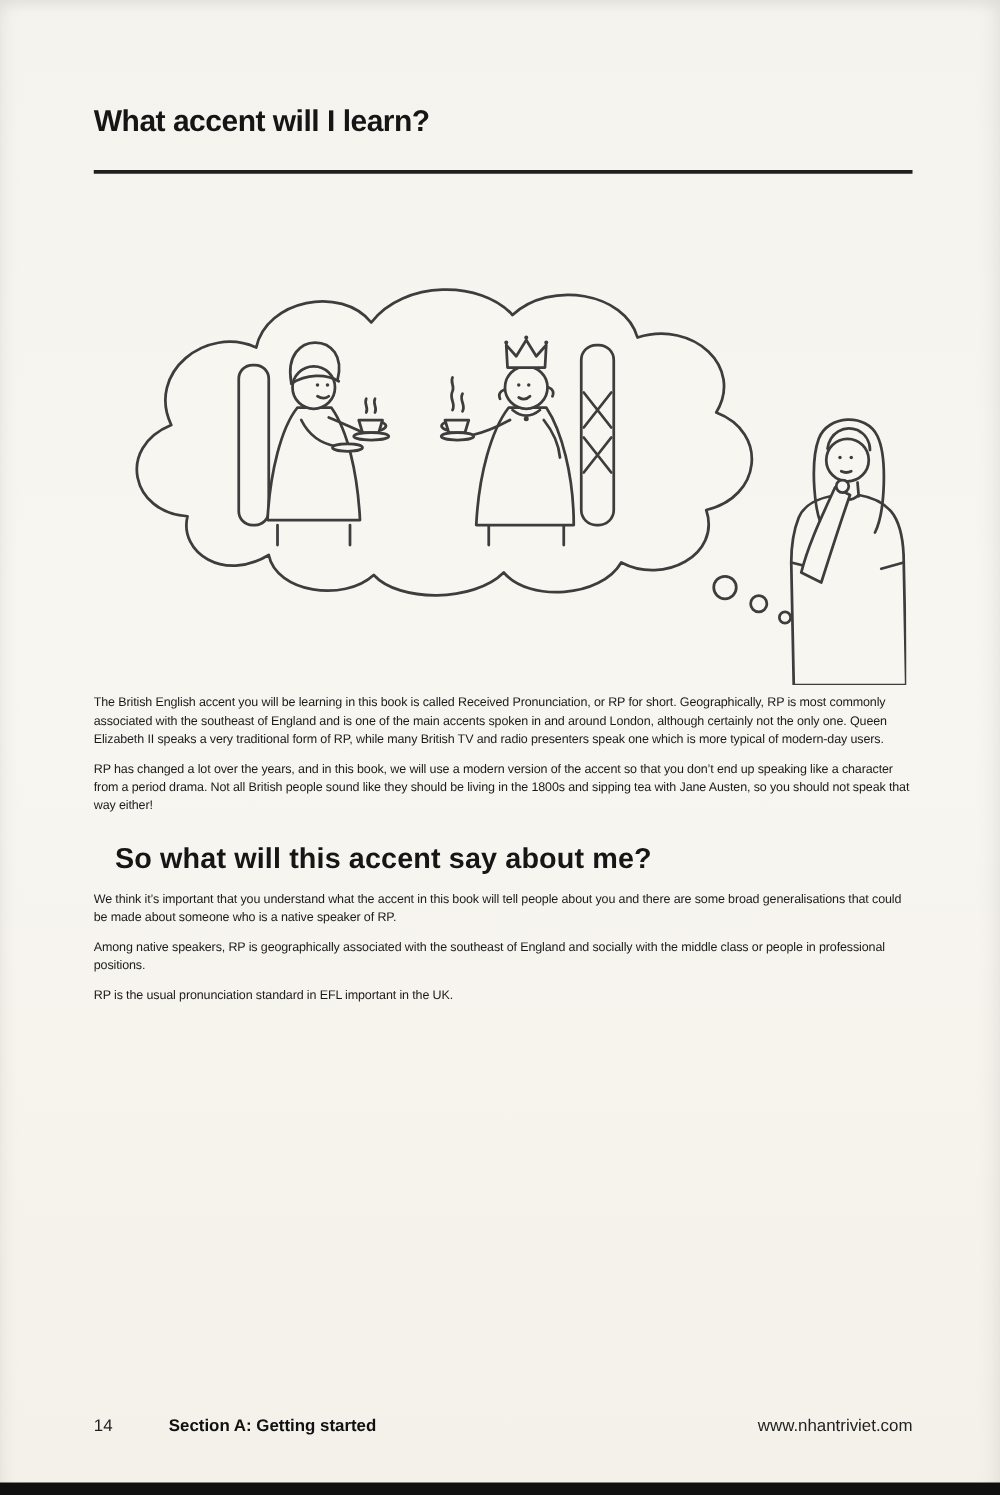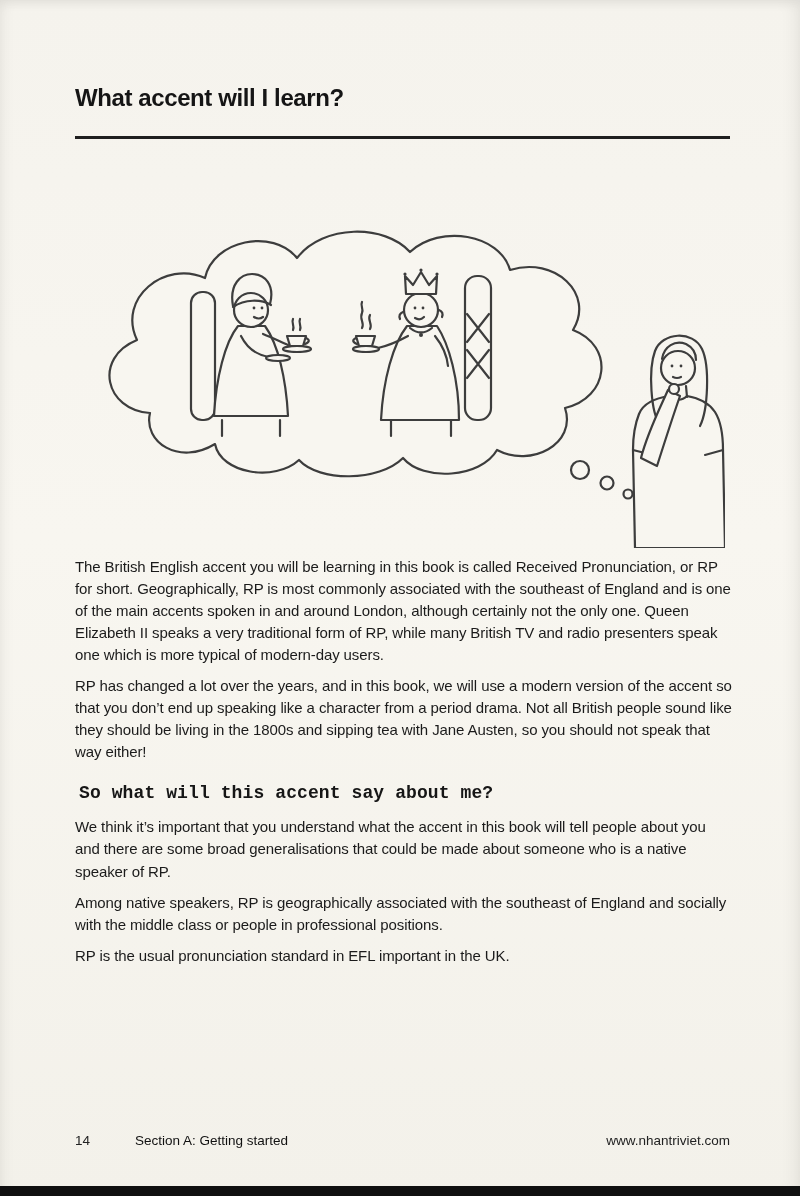--- a/index.html
+++ b/index.html
@@ -16,33 +16,33 @@
   .header{position:absolute;left:75px;top:84px;width:655px;}
   .title{
     margin:0;font-size:24px;font-weight:700;letter-spacing:-0.4px;color:#151515;
     font-family:"Liberation Sans", sans-serif;
   }
   .title-rule{margin-top:24px;height:2.5px;background:#1f1f1f;width:655px;}
   .illustration{position:absolute;left:75px;top:218px;width:650px;height:330px;margin:0;}
   .illustration svg{display:block;}
   .content{position:absolute;left:75px;top:556px;width:658px;}
   .content p{
-    margin:0 0 9px 0;font-size:15px;line-height:1.47;letter-spacing:-0.1px;color:#1b1b1b;
+    margin:0 0 9px 0;font-size:10px;line-height:1.47;letter-spacing:-0.1px;color:#1b1b1b;
   }
   .subheading{
-    font-family:Liberation Mono, monospace;
-    font-size:18px;font-weight:700;color:#161616;
-    margin:20px 0 13px 4px;letter-spacing:0.1px;
+    font-family:Liberation Sans, sans-serif;
+    font-size:23px;font-weight:700;color:#161616;
+    margin:20px 0 13px 17px;letter-spacing:0.1px;
   }
   .footer{
     position:absolute;left:75px;top:1133px;width:655px;
     display:flex;align-items:center;font-size:13.5px;
   }
   .footer .page-number{width:60px;color:#222;}
-  .footer .section{font-weight:400;color:#111;}
+  .footer .section{font-weight:700;color:#111;}
   .footer .website{margin-left:auto;color:#222;}
   .scan-bar{position:absolute;left:0;right:0;bottom:0;height:10px;background:#101010;}
   .lineart{stroke:#3d3d3d;stroke-width:2.2;fill:none;stroke-linecap:round;stroke-linejoin:round;}
   .fillpaper{fill:#f8f6f0;}
   .inkdot{fill:#3d3d3d;stroke:none;}
 </style>
 </head>
 <body>
 
 <div class="page">

